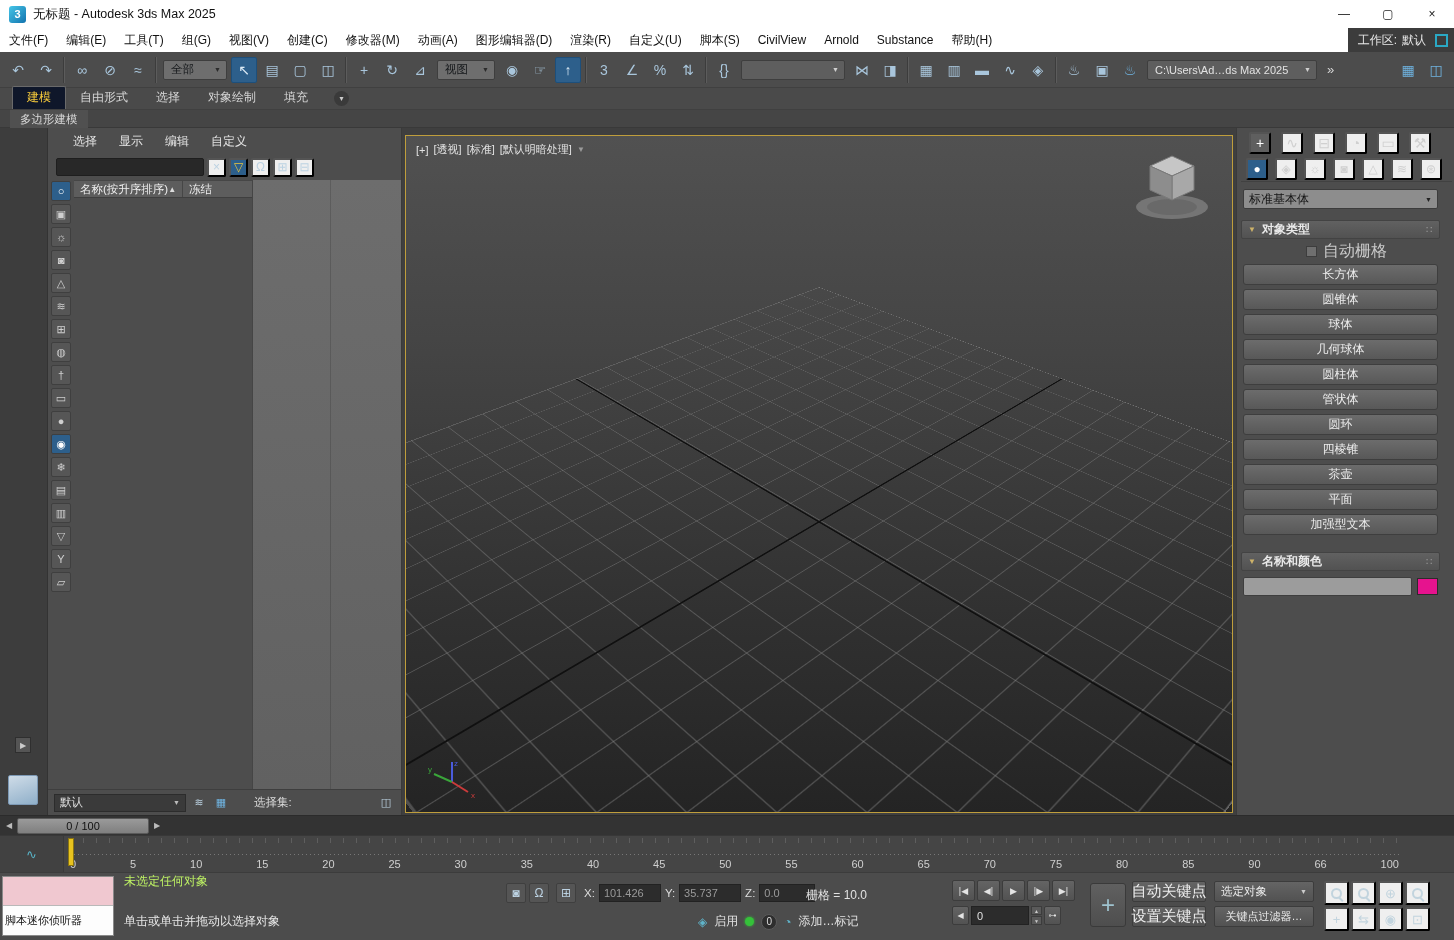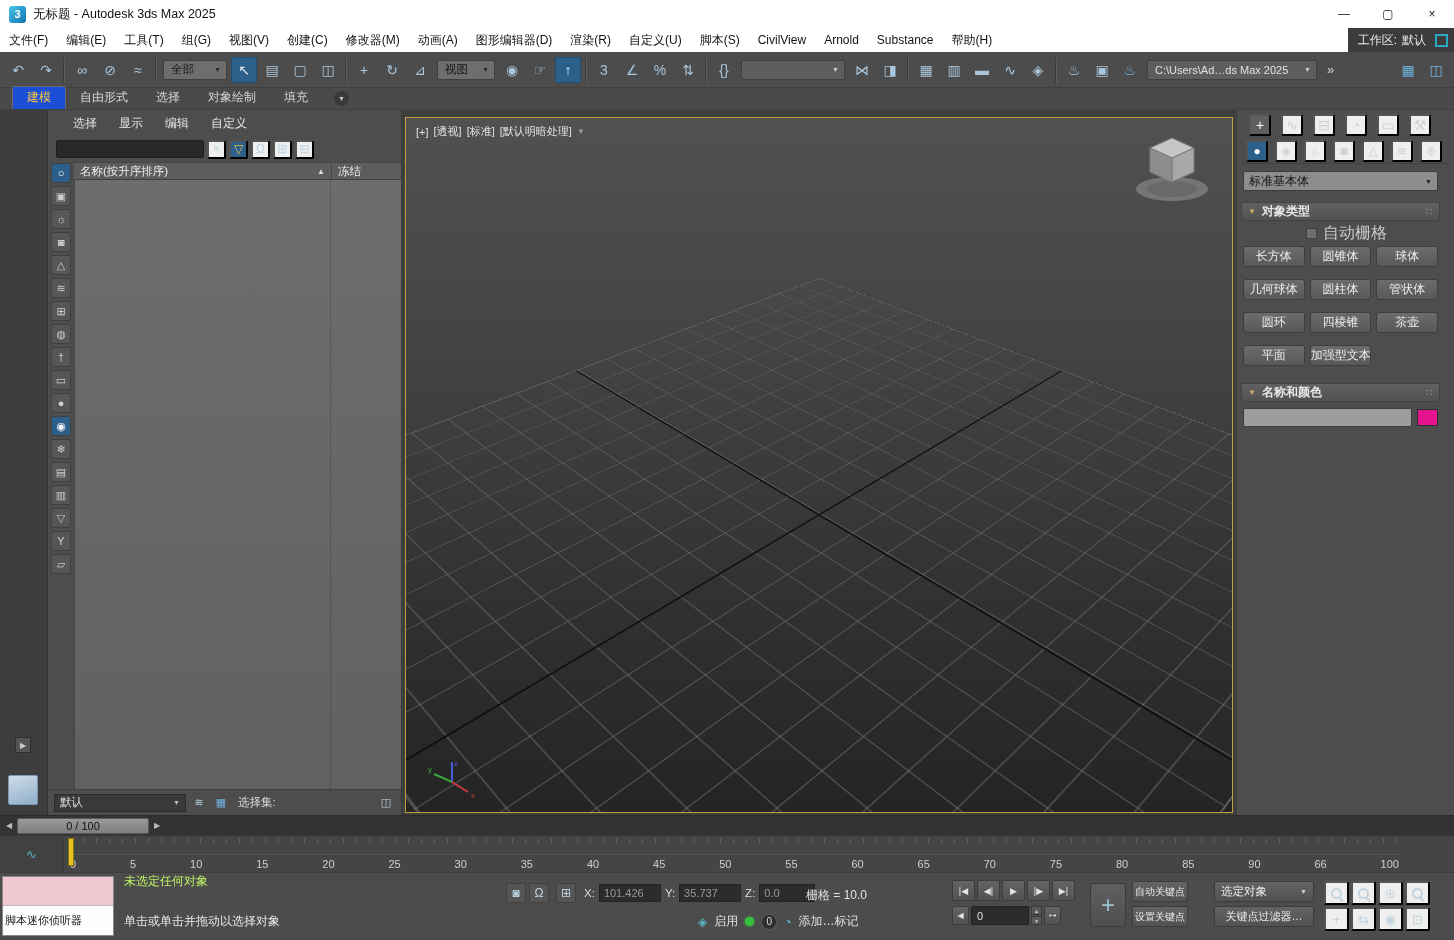--- a/index.html
+++ b/index.html
@@ -30,21 +30,21 @@
 .tb-dd{height:20px;background:#6e6e6e;border:1px solid #3e3e3e;border-radius:2px;color:#15181b;font-size:11.5px;display:flex;align-items:center;justify-content:space-between;margin:0 3px;padding:0 5px 0 7px;gap:6px;white-space:nowrap;overflow:hidden}
 .tb-dd .dd-arrow{font-size:7px;color:#2b2b2b;flex:none}
 .tb-dd.dark{background:#5e5e5e;color:#e2e2e2}
 .tb-dd.dark .dd-arrow{color:#cfcfcf}
 .dd-filter{width:64px}.dd-coord{width:58px}.dd-sets{width:104px}.dd-path{width:170px;font-size:11px}
 .tb-overflow{color:#d6d6d6;font-size:13px;padding:0 7px}
 
 
 .ribbon-tabs{height:22px;background:#4a4a4a;border-bottom:1px solid #404040;display:flex;align-items:flex-end;padding-left:12px;flex:none}
 .r-tab{padding:2px 14px 3px;font-size:12px;color:#d6d6d6;white-space:nowrap}
-.r-tab.active{background:#1d4ed8;color:#f3c73a;border:1px solid #6a6a6a;border-bottom:none;border-radius:2px 2px 0 0}
+.r-tab.active{background:#0f172a;color:#f3c73a;border:1px solid #6a6a6a;border-bottom:none;border-radius:2px 2px 0 0}
 .r-min{width:15px;height:15px;border-radius:50%;background:#3a3a3a;color:#ccc;font-size:8px;display:flex;align-items:center;justify-content:center;margin:0 0 3px 12px;flex:none}
 .ribbon-sub{height:18px;background:#454545;border-bottom:1px solid #393939;display:flex;align-items:center;padding-left:10px;flex:none}
 .r-subtab{font-size:11.5px;color:#d8d8d8;padding:0 10px;background:#505050;height:18px;line-height:18px}
 
 
 .main{flex:1;display:flex;min-height:0}
 .leftrail{width:48px;background:#3d3d3d;border-right:1px solid #333;position:relative;flex:none}
 .rail-expand{position:absolute;left:15px;bottom:62px;width:16px;height:16px;background:#555;border:1px solid #2f2f2f;color:#ccc;font-size:8px;display:flex;align-items:center;justify-content:center}
 .rail-vptab{position:absolute;left:8px;bottom:10px;width:30px;height:30px;border:1px solid #7d99b5;border-radius:2px;background:linear-gradient(160deg,#cfdce8,#8fafc9)}
 
@@ -54,33 +54,33 @@
 .ex-menu{padding:0 11px;font-size:12px;color:#e4e4e4}
 .ex-search{height:26px;display:flex;align-items:center;padding-left:8px;gap:3px;flex:none}
 .ex-input{width:148px;height:18px;background:#282828;border:1px solid #1e1e1e;border-radius:2px}
 .ex-tool{width:19px;height:19px;display:flex;align-items:center;justify-content:center;color:#bcd2e2;font-size:12px;border-radius:2px}
 .ex-tool.active{background:#2d5f8b}
 .ex-tool.yellow{color:#e8c63f}
 .ex-body{flex:1;display:flex;min-height:0}
 .ex-icons{width:26px;display:flex;flex-direction:column;align-items:center;padding-top:1px;gap:3px;flex:none}
 .ex-icon{width:20px;height:20px;border:1px solid #3f3f3f;background:#565656;color:#cfcfcf;font-size:11px;display:flex;align-items:center;justify-content:center;border-radius:2px;line-height:1}
 .ex-icon.active{background:#2d5f8b;color:#fff}
-.ex-right{flex:1;display:flex;flex-direction:column;min-width:0}
+.ex-right{flex:1;display:flex;min-width:0}
 .ex-cols{height:18px;display:flex;background:#5d5d5d;border-top:1px solid #464646;border-bottom:1px solid #3f3f3f;flex:none}
 .col-name{flex:1;display:flex;align-items:center;justify-content:space-between;padding:0 6px;font-size:11.5px;color:#eee}
 .col-sort{font-size:8px;color:#ddd}
 .col-frozen{width:70px;border-left:1px solid #464646;display:flex;align-items:center;padding-left:6px;font-size:11.5px;color:#eee}
 .ex-list{flex:1;background:linear-gradient(180deg,#6d6d6d,#616161);border-left:1px solid #454545;position:relative}
 .ex-coldiv{position:absolute;right:70px;top:0;bottom:0;width:1px;background:rgba(0,0,0,.14)}
 .ex-footer{height:26px;display:flex;align-items:center;gap:4px;padding:0 6px;border-top:1px solid #3e3e3e;flex:none}
 .ex-preset{width:132px;height:18px;background:#3a3a3a;border:1px solid #2c2c2c;color:#e0e0e0;font-size:11.5px;display:flex;align-items:center;justify-content:space-between;padding:0 5px}
 .ex-preset .dd-arrow{font-size:7px;color:#bbb}
 .ex-ficon{width:18px;height:18px;color:#bcd2e2;font-size:11px;display:flex;align-items:center;justify-content:center}
 .ex-ficon.blue{color:#6fb3e0}
-.ex-selset{font-size:11.5px;color:#dcdcdc;margin-left:4px}
+.ex-selset{font-size:11.5px;color:#dcdcdc;margin-left:20px}
 
 
 .viewport-wrap{flex:1;background:#3f3f3f;padding:7px 3px 2px;min-width:0}
 .viewport{width:100%;height:100%;border:1px solid #bf9e3c;position:relative;overflow:hidden;background:linear-gradient(180deg,#515151 0%,#454545 30%,#303030 72%,#242424 100%)}
 .vp-label{position:absolute;left:10px;top:6px;display:flex;gap:5px;font-size:11px;color:#e2e2e2;z-index:5;align-items:center}
 .vp-caret{color:#9a9a9a;font-size:8px}
 .vp-persp{position:absolute;inset:0;perspective:1000px;perspective-origin:50% 30%}
 .vp-grid{position:absolute;left:50%;top:57%;width:880px;height:880px;transform:translate(-50%,-50%) rotateX(65deg) rotateZ(45deg);background-image:repeating-linear-gradient(0deg,rgba(135,135,135,.45) 0 1px,transparent 1px 44px),repeating-linear-gradient(90deg,rgba(135,135,135,.45) 0 1px,transparent 1px 44px);border:1px solid rgba(135,135,135,.4)}
 .vp-grid::before{content:"";position:absolute;left:0;right:0;top:50%;height:2px;background:#101010}
 .vp-grid::after{content:"";position:absolute;top:0;bottom:0;left:50%;width:2px;background:#101010}
@@ -95,21 +95,21 @@
 .cp-cats{height:26px;display:flex;align-items:center;gap:7px;padding:0 5px;border-bottom:1px solid #414141;flex:none}
 .cp-cat{width:22px;height:22px;display:flex;align-items:center;justify-content:center;color:#d0d0d0;font-size:12px;border-radius:2px;line-height:1}
 .cp-cat.active{background:#2d5f8b;color:#fff}
 .cp-dd{height:20px;margin:7px 14px 2px 2px;background:#8d8d8d;border:1px solid #3c3c3c;border-radius:2px;color:#141414;font-size:12px;display:flex;align-items:center;justify-content:space-between;padding:0 5px}
 .cp-dd .dd-arrow{font-size:7px;color:#222}
 .rollout-h{height:19px;margin:9px 12px 0 0;background:linear-gradient(#616161,#525252);border:1px solid #434343;border-radius:2px;display:flex;align-items:center;font-size:12px;font-weight:bold;color:#e9e9e9;padding:0 6px;gap:6px}
 .rollout-h .rarr{font-size:8px;color:#cdb269;font-weight:normal}
 .rollout-h .grip{margin-left:auto;color:#9a9a9a;font-size:10px;letter-spacing:1px;font-weight:normal}
 .autogrid{display:flex;align-items:center;gap:6px;justify-content:center;height:24px;color:#c9c9c9;font-size:16px}
 .cb{width:11px;height:11px;background:#6f6f6f;border:1px solid #3d3d3d;flex:none}
-.objbtns{display:grid;grid-template-columns:1fr 1fr 1fr;gap:12px 5px;padding:1px 14px 8px 2px}
+.objbtns{display:grid;grid-template-columns:1fr;gap:4px 5px;padding:1px 14px 8px 2px}
 .objbtn{height:21px;background:linear-gradient(#6c6c6c,#585858);border:1px solid #3e3e3e;border-radius:3px;color:#ececec;font-size:12px;white-space:nowrap;overflow:hidden}
 .namecolor{display:flex;gap:5px;padding:6px 14px 8px 2px;align-items:center}
 .namefield{flex:1;height:19px;background:#9c9c9c;border:1px solid #3e3e3e;border-radius:2px}
 .swatch{width:21px;height:17px;border:1px solid #2c2c2c;flex:none}
 
 
 .timeslider{height:20px;background:#333;border-top:1px solid #2b2b2b;display:flex;align-items:center;flex:none;padding:0 2px;gap:1px}
 .ts-arrow{width:14px;height:16px;color:#bbb;font-size:8px;display:flex;align-items:center;justify-content:center}
 .ts-handle{width:132px;height:16px;background:linear-gradient(#9a9a9a,#7f7f7f);border:1px solid #5a5a5a;border-radius:2px;color:#111;font-size:11px;display:flex;align-items:center;justify-content:center}
 
@@ -140,21 +140,21 @@
 .gdot{width:9px;height:9px;border-radius:50%;background:#35c13a;box-shadow:0 0 3px #35c13a}
 .badge{width:16px;height:16px;border-radius:50%;background:#2e2e2e;border:1px solid #5a5a5a;color:#ddd;font-size:10px;display:flex;align-items:center;justify-content:center}
 .transport{position:absolute;left:952px;top:7px;display:flex;gap:2px}
 .tr-btn{width:23px;height:21px;background:linear-gradient(#646464,#525252);border:1px solid #3c3c3c;border-radius:2px;color:#e4e4e4;font-size:9px;display:flex;align-items:center;justify-content:center;white-space:nowrap}
 .transport2{position:absolute;left:952px;top:33px;display:flex;gap:2px;align-items:center}
 .tr-sm{width:17px;height:19px;background:linear-gradient(#646464,#525252);border:1px solid #3c3c3c;border-radius:2px;color:#e4e4e4;font-size:8px;display:flex;align-items:center;justify-content:center}
 .framefield{width:58px;height:19px;background:#2c2c2c;border:1px solid #222;color:#e0e0e0;font-size:11px;display:flex;align-items:center;padding-left:5px}
 .spincol{display:flex;flex-direction:column;gap:1px}
 .spincol span{width:11px;height:9px;background:#5a5a5a;border:1px solid #3c3c3c;color:#ccc;font-size:5px;display:flex;align-items:center;justify-content:center}
 .setkey-big{position:absolute;left:1090px;top:10px;width:36px;height:44px;background:linear-gradient(#606060,#4e4e4e);border:1px solid #3a3a3a;border-radius:3px;color:#9fc3cf;font-size:24px;display:flex;align-items:center;justify-content:center}
-.keybtn{position:absolute;width:56px;height:21px;background:linear-gradient(#646464,#525252);border:1px solid #3c3c3c;border-radius:2px;color:#ececec;font-size:10px;display:flex;align-items:center;justify-content:center;white-space:nowrap}
+.keybtn{position:absolute;width:74px;height:21px;background:linear-gradient(#646464,#525252);border:1px solid #3c3c3c;border-radius:2px;color:#ececec;font-size:15px;display:flex;align-items:center;justify-content:center;white-space:nowrap}
 .kf-dd{position:absolute;left:1214px;top:8px;width:100px;height:21px;background:linear-gradient(#646464,#525252);border:1px solid #3c3c3c;border-radius:2px;color:#ececec;font-size:11.5px;display:flex;align-items:center;justify-content:space-between;padding:9px 6px}
 .kf-dd .dd-arrow{font-size:7px;color:#ccc}
 .kf-btn{position:absolute;left:1214px;top:33px;width:100px;height:21px;background:linear-gradient(#646464,#525252);border:1px solid #3c3c3c;border-radius:2px;color:#ececec;font-size:11px;display:flex;align-items:center;justify-content:center;white-space:nowrap;overflow:hidden}
 .navgrid{position:absolute;left:1324px;top:8px;display:grid;grid-template-columns:repeat(4,25px);grid-auto-rows:24px;gap:2px}
 .nav-btn{display:flex;align-items:center;justify-content:center;color:#c2d4de;font-size:13px;border-radius:2px}
 .nav-glyph{line-height:1}
 .nav-btn.mag .nav-glyph{position:relative;width:13px;height:13px;font-size:0}
 .nav-btn.mag .nav-glyph::before{content:"";position:absolute;left:1px;top:1px;width:7px;height:7px;border:2px solid #c2d4de;border-radius:50%}
 .nav-btn.mag .nav-glyph::after{content:"";position:absolute;left:10px;top:10px;width:5px;height:2px;background:#c2d4de;transform:rotate(45deg);transform-origin:0 0}
 </style>
@@ -357,20 +357,23 @@
   <div class="ribbon-tabs">
     <div style="display:flex;align-items:flex-end">
 
     <span class="r-tab active">建模</span>
         <span class="r-tab">自由形式</span>
         <span class="r-tab">选择</span>
         <span class="r-tab">对象绘制</span>
         <span class="r-tab">填充</span>
       </div>
     <span class="r-min">▾</span>
+  </div>
+  <div class="ribbon-sub">
+    <span class="r-subtab">多边形建模</span>
   </div>
 
   <div class="main">
 
     <div class="leftrail">
       <div class="rail-expand">▶</div>
       <div class="rail-vptab"></div>
     </div>
 
     <div class="explorer">

